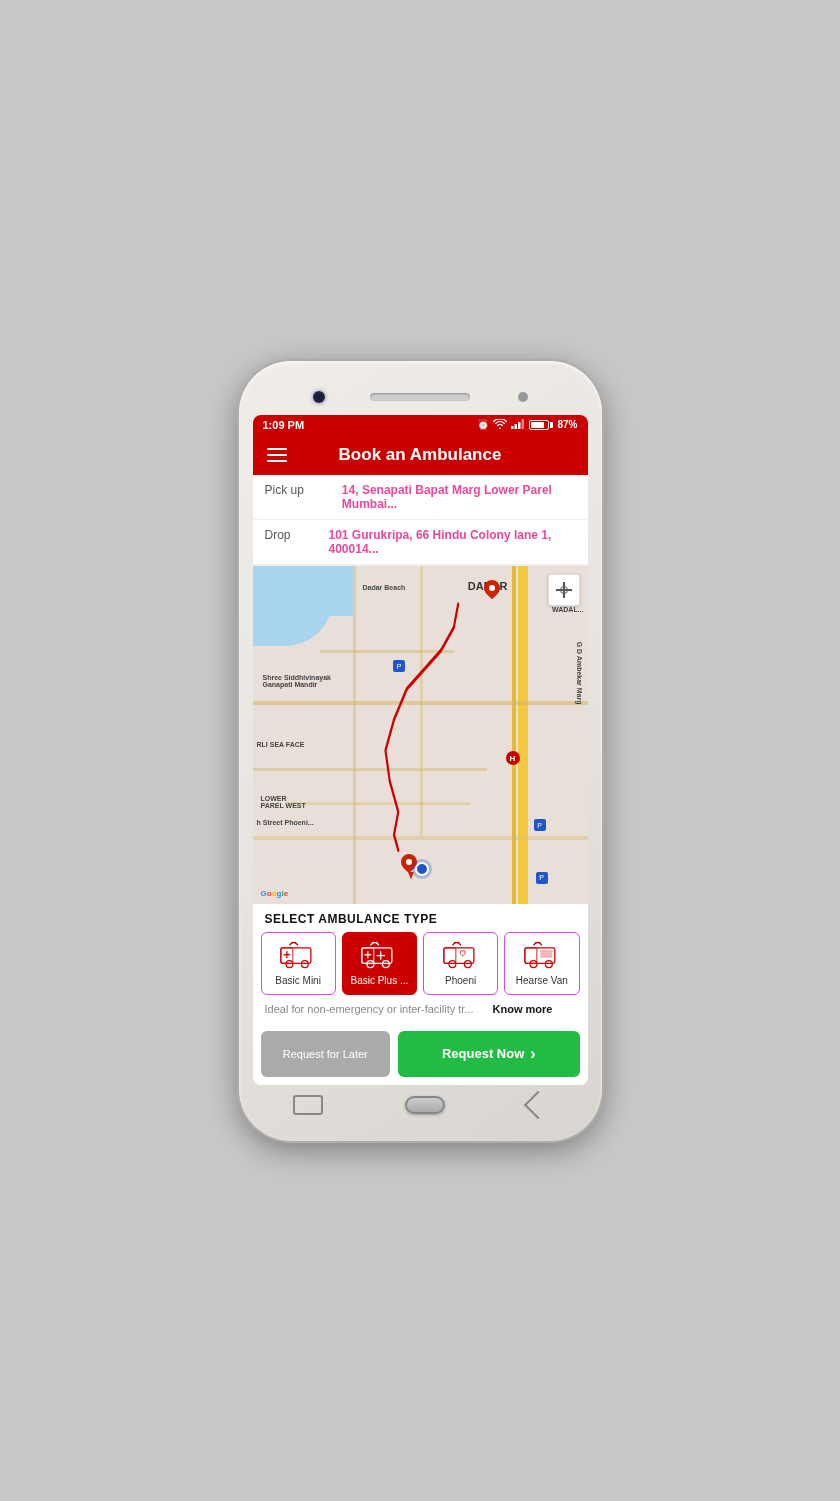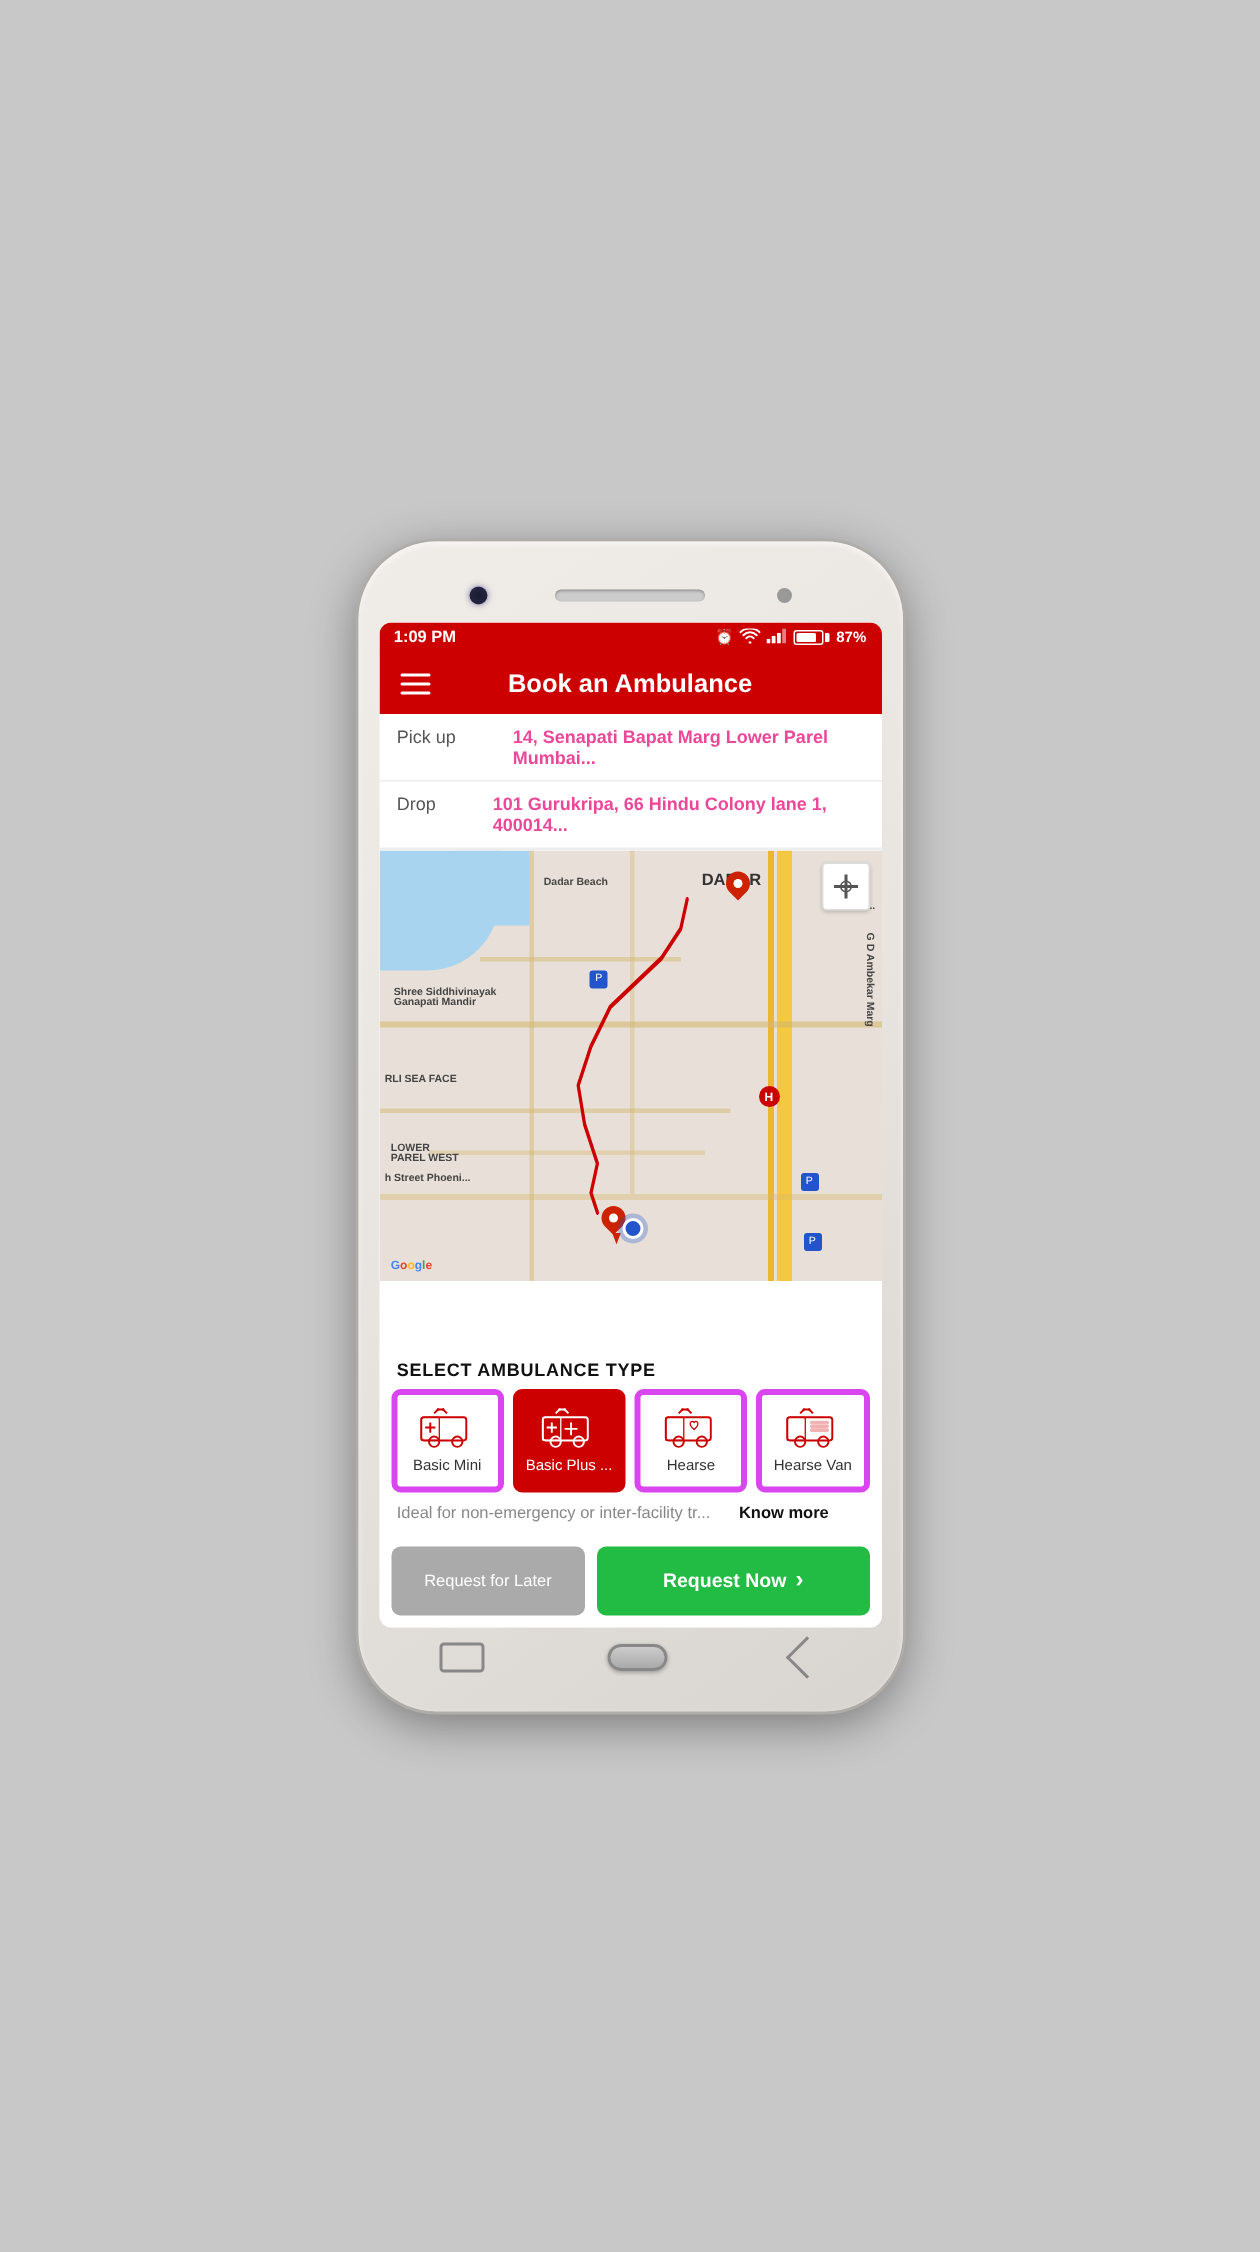--- a/index.html
+++ b/index.html
@@ -268,40 +268,39 @@
       position: absolute;
       top: 0;
       left: 0;
       width: 100%;
       height: 100%;
     }
 
     .bottom-section {
       flex-shrink: 0;
       background: white;
-      margin-top: 44px;
     }
 
     .ambulance-type-header {
       font-size: 12px;
       font-weight: bold;
       color: #111;
       padding: 8px 12px 6px;
       letter-spacing: 0.5px;
     }
 
     .ambulance-options {
       display: flex;
       padding: 0 8px;
       gap: 6px;
     }
 
     .ambulance-card {
       flex: 1;
-      border: 4px solid #d946ef;
+      border: 1px solid #d946ef;
       border-radius: 6px;
       padding: 8px 4px;
       display: flex;
       flex-direction: column;
       align-items: center;
       cursor: pointer;
       background: white;
     }
 
     .ambulance-card.selected {
@@ -653,21 +652,21 @@
             <path d="M15 5 L18 2 L22 2 L25 5" stroke="#cc0000" stroke-width="1.5" fill="none"></path>
             <circle cx="18" cy="2" r="1" fill="#cc0000"></circle>
             <circle cx="22" cy="2" r="1" fill="#cc0000"></circle>
             <rect x="5" y="8" width="35" height="18" rx="2" stroke="#cc0000" stroke-width="1.5" fill="none"></rect>
             <rect x="5" y="8" width="14" height="18" rx="1" stroke="#cc0000" stroke-width="1" fill="none"></rect>
 
             <path d="M24 13 C24 11.5 25.5 10.5 27 12 C28.5 10.5 30 11.5 30 13 C30 15 27 17.5 27 17.5 C27 17.5 24 15 24 13Z" stroke="#cc0000" stroke-width="1" fill="none"></path>
             <circle cx="15" cy="27" r="4" stroke="#cc0000" stroke-width="1.5" fill="none"></circle>
             <circle cx="33" cy="27" r="4" stroke="#cc0000" stroke-width="1.5" fill="none"></circle>
           </svg>
-          <span class="card-label">Hearse</span>
+          <span class="card-label">Phoeni</span>
         </div>
 
         <div class="ambulance-card">
           <svg class="amb-icon" viewBox="0 0 50 35" fill="none">
             <path d="M15 5 L18 2 L22 2 L25 5" stroke="#cc0000" stroke-width="1.5" fill="none"></path>
             <circle cx="18" cy="2" r="1" fill="#cc0000"></circle>
             <circle cx="22" cy="2" r="1" fill="#cc0000"></circle>
             <rect x="5" y="8" width="35" height="18" rx="2" stroke="#cc0000" stroke-width="1.5" fill="none"></rect>
             <rect x="5" y="8" width="14" height="18" rx="1" stroke="#cc0000" stroke-width="1" fill="none"></rect>
 

